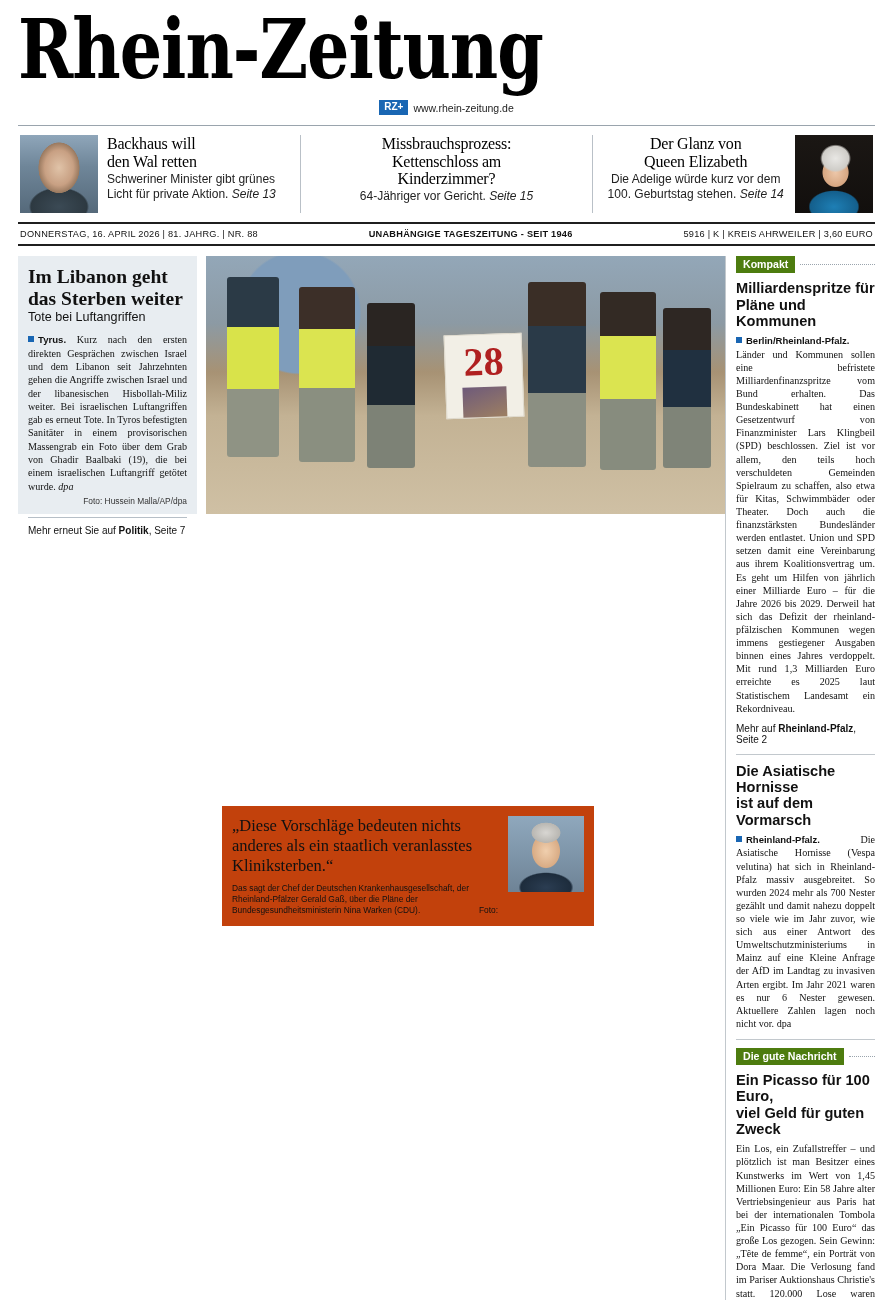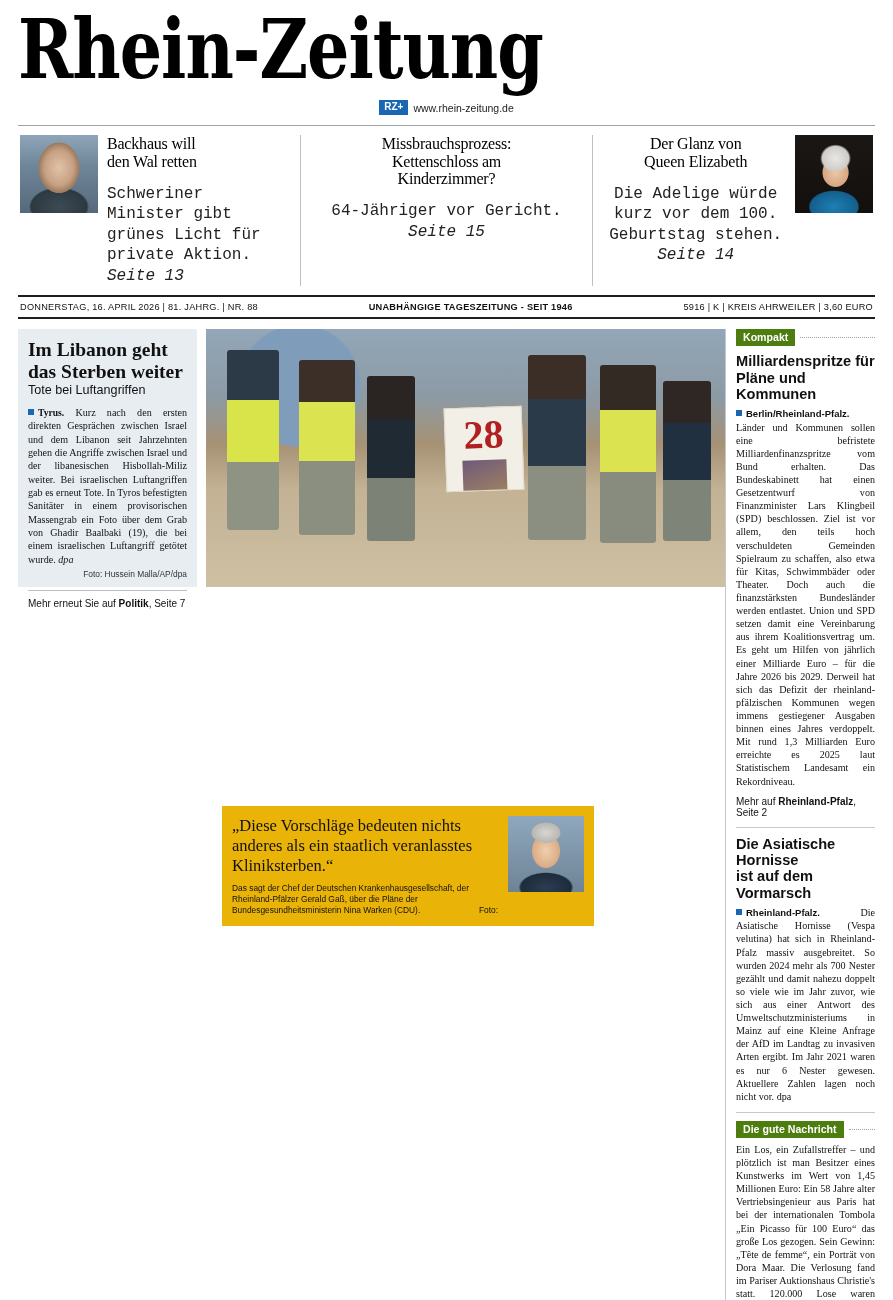--- a/index.html
+++ b/index.html
@@ -40,21 +40,21 @@
   .teaser { display:flex; gap:9px; padding: 0 12px; flex: 1 1 0; }
   .teaser + .teaser { border-left: 1px solid #b9c0c7; text-align: center; }
   .teaser:first-child { padding-left: 2px; }
   .teaser:last-child { padding-right: 2px; }
   .teaser-photo { width: 78px; height: 78px; flex: 0 0 78px; overflow:hidden; }
   .teaser-text { flex:1; min-width:0; }
   .teaser-head {
     font-family:"Liberation Serif", serif; font-size: 16px; line-height:1.08;
     font-weight: 400; color:#000; letter-spacing:-0.2px;
   }
-  .teaser-dek { font-size: 16px; line-height:1.28; margin-top:14px; color:#222;font-family:Liberation Mono, monospace; }
+  .teaser-dek { font-size: 12px; line-height:1.28; margin-top:2px; color:#222; }
   .teaser-dek i { font-style: italic; }
 
   
   .ph-backhaus { background:
       radial-gradient(ellipse 26px 32px at 50% 42%, #e0c3a8 0%, #c8a083 55%, #9a7a60 78%, transparent 80%),
       radial-gradient(ellipse 40px 26px at 50% 92%, #3b4a55 0%, #2d3941 70%, transparent 75%),
       linear-gradient(180deg, #8fa6ba 0%, #6f8699 40%, #55697a 100%); }
   .ph-queen { background:
       radial-gradient(ellipse 22px 20px at 52% 30%, #e8e7e4 0%, #cfcdc8 60%, transparent 70%),
       radial-gradient(ellipse 18px 20px at 52% 48%, #edc7a9 0%, #d6a681 70%, transparent 75%),
@@ -72,21 +72,21 @@
   .topblock { display:flex; gap:0; padding-top:10px; }
   .col-left { width: 188px; flex:0 0 188px; padding-right:9px; }
   .col-photo { flex:1 1 auto; }
   .col-right { width: 150px; flex:0 0 150px; padding-left:10px; border-left:1px solid #c2c8cd; }
 
   .leb-box { background:#e8edf1; padding: 10px 10px 10px 10px; height: 258px; }
   .leb-head { font-family:"Liberation Serif", serif; font-size: 19.5px; line-height:1.12; font-weight:700; }
   .leb-dek { font-size: 12.6px; font-weight:400; }
   .leb-body { font-family:"Liberation Serif", serif; font-size:10.1px; line-height:1.32; margin-top:9px; text-align:justify; }
   .sq { display:inline-block; width:6px; height:6px; background:#1966b3; margin-right:4px; vertical-align:1px;}
-  .leb-body b { font-family:Liberation Serif, serif; font-size:9.6px; }
+  .leb-body b { font-family:Liberation Sans, sans-serif; font-size:9.6px; }
   .credit { font-size:8.4px; text-align:right; margin-top:3px; color:#333; }
   .leb-more { font-size:10px; margin-top:11px; border-top:1px solid #b6bfc7; padding-top:7px; }
 
   .mainphoto { width:100%; height:258px; position:relative; overflow:hidden;
     background:
       radial-gradient(circle at 18% 22%, #7f9dbb 0 60px, transparent 62px),
       linear-gradient(180deg, #93a7b8 0%, #8c9aa4 26%, #a79274 45%, #c3b294 62%, #cfc0a4 100%); }
   .mp-fig { position:absolute; border-radius:3px; }
   .mp-sign { position:absolute; left:46%; top:30%; width:78px; height:84px; background:#f2efe6; border:1px solid #ded9cc;
              transform: rotate(-2deg); }
@@ -95,21 +95,21 @@
 
   .kompakt-tag { display:flex; align-items:center; gap:5px; }
   .tagbox { background:#4d7c0f; color:#fff; font-size:10.6px; font-weight:bold; padding:2px 7px 3px 7px; }
   .tagrule { flex:1; border-top:1px dotted #9aa4ad; }
   .k-head { font-size:14.6px; font-weight:bold; line-height:1.12; margin-top:7px; }
   .k-body { font-family:"Liberation Serif", serif; font-size:10.1px; line-height:1.3; margin-top:5px; text-align:justify; }
   .k-body b { font-family:"Liberation Sans", sans-serif; font-size:9.5px; }
   .k-more { font-size:10px; margin-top:8px; }
   .k-rule { border-top:1px solid #c2c8cd; margin:9px 0 8px 0; }
 
-  .quotebox { background:#eab308; display:flex; gap:10px; padding:10px;
+  .quotebox { background:#c2410c; display:flex; gap:10px; padding:10px;
               margin: 6px 0 8px 0; break-inside: avoid; }
   .qb-text { flex:1; }
   .qb-quote { font-family:"Liberation Serif", serif; font-size:16.5px; line-height:1.22; }
   .qb-attr { font-family:"Liberation Sans", sans-serif; font-size:8.4px; line-height:1.3; margin-top:7px; }
   .qb-photo { width:76px; height:76px; flex:0 0 76px;
      background:
        radial-gradient(ellipse 20px 14px at 50% 22%, #d8d6d2 0%, #b9b7b2 70%, transparent 74%),
        radial-gradient(ellipse 18px 22px at 50% 46%, #f0cfae 0%, #d9ac85 75%, transparent 80%),
        radial-gradient(ellipse 36px 20px at 50% 94%, #2b3d52 0%, #1d2c3c 70%, transparent 76%),
        linear-gradient(180deg, #8fa8bd 0%, #6e8396 100%); }
@@ -231,20 +231,22 @@
         </div>
       </div>
 
       <div class="k-rule"></div>
 
       <div class="kompakt-tag">
         <span class="tagbox">Die gute Nachricht</span>
         <span class="tagrule"></span>
       </div>
       <div>
+        <div class="k-head" style="white-space:pre-line">Ein Picasso für 100 Euro,
+viel Geld für guten Zweck</div>
         <div class="k-body">Ein Los, ein Zufallstreffer – und plötzlich ist man Besitzer eines Kunstwerks im Wert von 1,45 Millionen Euro: Ein 58 Jahre alter Vertriebsingenieur aus Paris hat bei der internationalen Tombola „Ein Picasso für 100 Euro“ das große Los gezogen. Sein Gewinn: „Tête de femme“, ein Porträt von Dora Maar. Die Verlosung fand im Pariser Auktionshaus Christie's statt. 120.000 Lose waren verkauft worden – innerhalb von weniger als vier Monaten und in 152 Ländern. Der Erlös: rund 12 Millionen Euro für die Alzheimer-Forschung. So spektakulär der Gewinn klingt, so kompliziert ist der Umgang damit. Denn aus Sicherheits- und Versicherungsgründen bleibt das Werk zunächst im Depot von Christie's. dpa</div>
       </div>
     </div>
   </div>
 
   <div class="quote-wrap">
     <div class="quotebox">
       <div class="qb-text">
         <div class="qb-quote">„Diese Vorschläge bedeuten nichts anderes als ein staatlich veranlasstes Kliniksterben.“</div>
         <div class="qb-attr">

